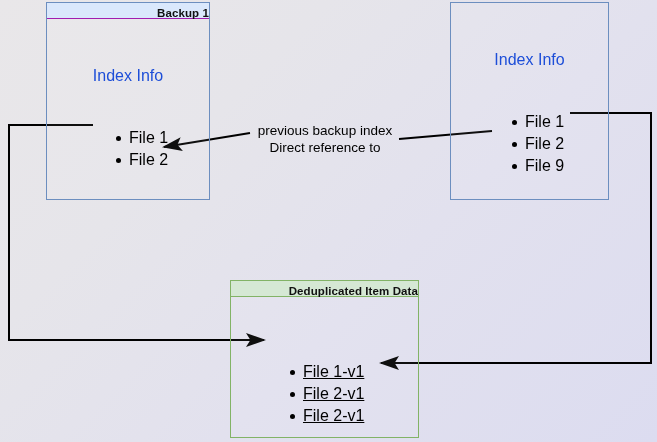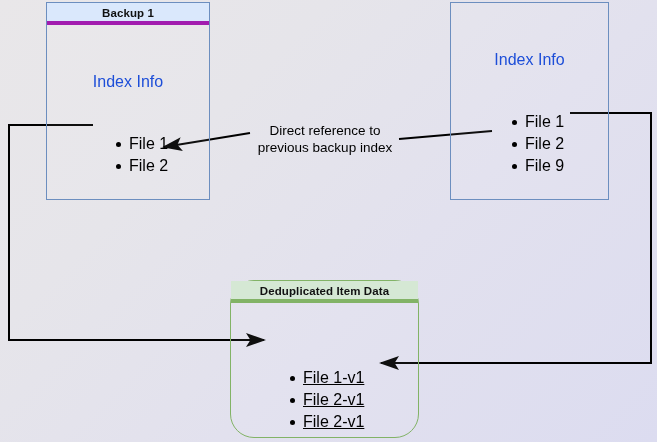--- a/index.html
+++ b/index.html
@@ -32,32 +32,31 @@
 
   
   .box {
     position: absolute;
     box-sizing: border-box;
     border: 1px solid #6c8ebf;
     background: rgba(255,255,255,0.06);
   }
   .box.green {
     border-color: #82b366;
-    border-radius: 24px;
   }
   .box-header {
     box-sizing: border-box;
-    height: 22px;
+    height: 16px;
     line-height: 20px;
-    text-align: center;
+    text-align: right;
     font-size: 11.5px;
     font-weight: bold;
     color: #111111;
     background: #dae8fc;
-    border-bottom: 4px solid #a21caf;
+    border-bottom: 1px solid #a21caf;
     letter-spacing: 0.1px;
   }
   .box.green .box-header {
     background: #d5e8d4;
     border-bottom-color: #82b366;
   }
   .box-body {
     position: relative;
     height: calc(100% - 22px);
   }
@@ -167,17 +166,17 @@
     <div class="box-body">
       <ul class="items">
         <li>File 1-v1</li>
         <li>File 2-v1</li>
         <li>File 2-v1</li>
       </ul>
     </div>
   </div>
 
   <div id="caption">
+    <div>previous backup index</div>
     <div>Direct reference to</div>
-    <div>previous backup index</div>
   </div>
 
 </div>
 
 </body></html>

